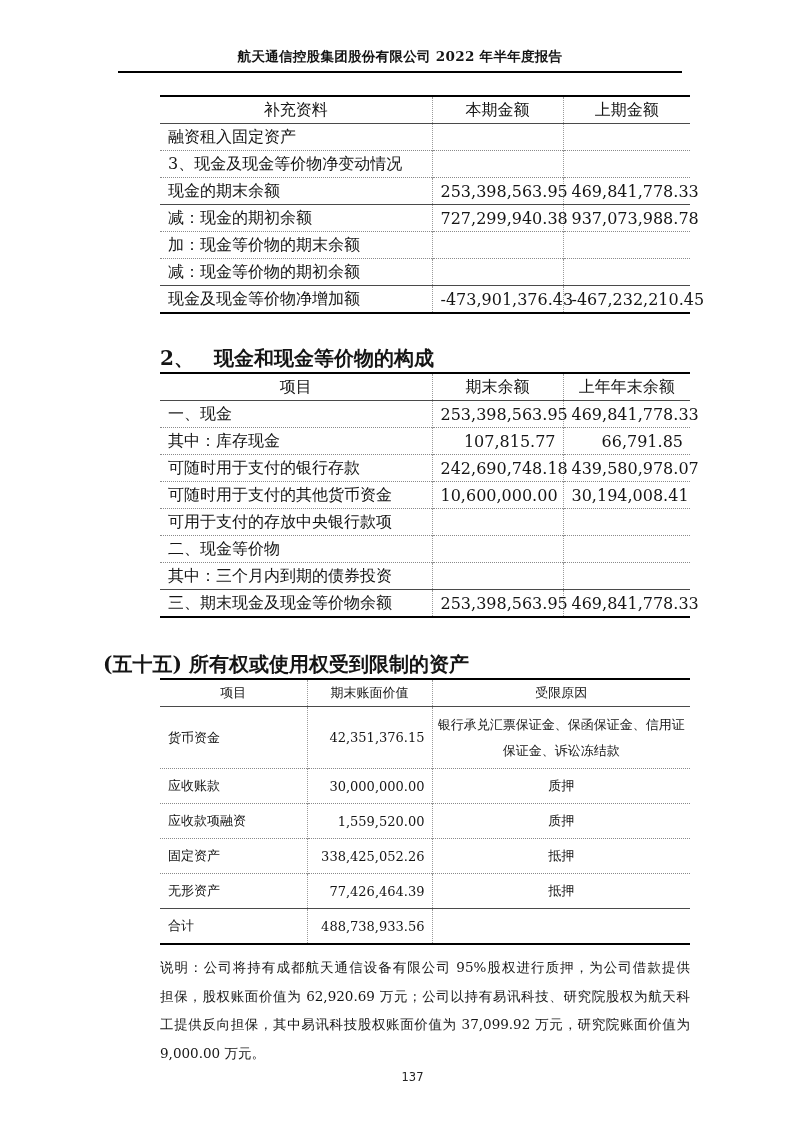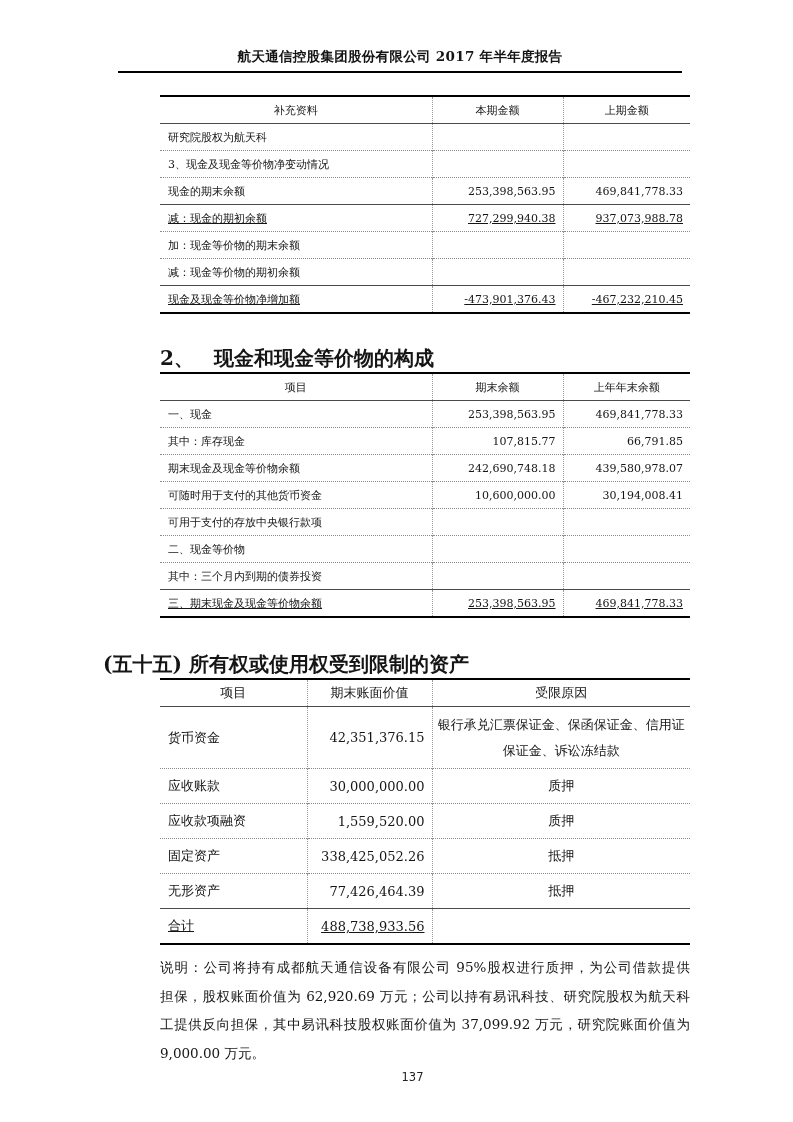--- a/index.html
+++ b/index.html
@@ -11,29 +11,29 @@
   .doc-header{
     margin-left:118px;width:564px;
     padding-top:48px;padding-bottom:5px;
     border-bottom:2px solid #000;
     text-align:center;font-size:13.5px;font-weight:bold;letter-spacing:.3px;
   }
   table.fin{
     border-collapse:collapse;table-layout:fixed;
     margin-left:160px;width:530px;
     border-top:2.5px solid #000;border-bottom:2.5px solid #000;
-    font-size:11px;
+    font-size:16px;
   }
   table.fin th{
     font-weight:normal;text-align:center;height:26px;padding:0 4px;
     border-bottom:1px solid #4a4a4a;
   }
   table.fin td{height:26px;padding:0 8px;}
   table.fin tbody tr+tr td{border-top:1px dotted #8a8a8a;}
-  table.fin tr.strong td{border-top:1px solid #4a4a4a;text-decoration:underline;}
+  table.fin tr.strong td{border-top:1px solid #4a4a4a;}
   table.fin .vsep{border-left:1px dotted #9a9a9a;}
   table.fin td.num{text-align:right;padding-right:7px;
     font-family:"DejaVu Serif","Liberation Serif",serif;}
   table.fin td.center{text-align:center;padding:4px 3px;}
   table.t1{margin-top:22px;}
   .sec-heading{font-size:20px;font-weight:bold;line-height:24px;}
   #sec2-heading{margin:32px 0 0 160px;}
   #sec2-heading .sec-num{margin-right:20px;}
   #sec55-heading{margin:34px 0 0 103px;}
   #sec55-heading .sec-num{margin-right:7px;}
@@ -49,38 +49,38 @@
   .note .lastline{text-align:left;}
   .page-number{
     position:absolute;top:1070px;left:16px;width:100%;
     text-align:center;font-size:11.5px;
     font-family:"DejaVu Sans","Liberation Sans",sans-serif;color:#222;
   }
 </style>
 </head>
 <body>
 
-<div class="doc-header">航天通信控股集团股份有限公司 2017 年半年度报告</div>
+<div class="doc-header">航天通信控股集团股份有限公司 2022 年半年度报告</div>
 
 <table class="fin t1">
   <colgroup>
       <col style="width:272px">
       <col style="width:131px">
       <col style="width:127px">
     </colgroup>
   <thead>
     <tr>
       <th>补充资料</th>
       <th class="vsep">本期金额</th>
       <th class="vsep">上期金额</th>
     </tr>
   </thead>
   <tbody>
     <tr>
-      <td>研究院股权为航天科</td>
+      <td>融资租入固定资产</td>
       <td class="num vsep"></td>
       <td class="num vsep"></td>
     </tr>
     <tr>
       <td>3、现金及现金等价物净变动情况</td>
       <td class="num vsep"></td>
       <td class="num vsep"></td>
     </tr>
     <tr>
       <td>现金的期末余额</td>
@@ -132,21 +132,21 @@
       <td>一、现金</td>
       <td class="num vsep">253,398,563.95</td>
       <td class="num vsep">469,841,778.33</td>
     </tr>
     <tr>
       <td>其中：库存现金</td>
       <td class="num vsep">107,815.77</td>
       <td class="num vsep">66,791.85</td>
     </tr>
     <tr>
-      <td>期末现金及现金等价物余额</td>
+      <td>可随时用于支付的银行存款</td>
       <td class="num vsep">242,690,748.18</td>
       <td class="num vsep">439,580,978.07</td>
     </tr>
     <tr>
       <td>可随时用于支付的其他货币资金</td>
       <td class="num vsep">10,600,000.00</td>
       <td class="num vsep">30,194,008.41</td>
     </tr>
     <tr>
       <td>可用于支付的存放中央银行款项</td>

